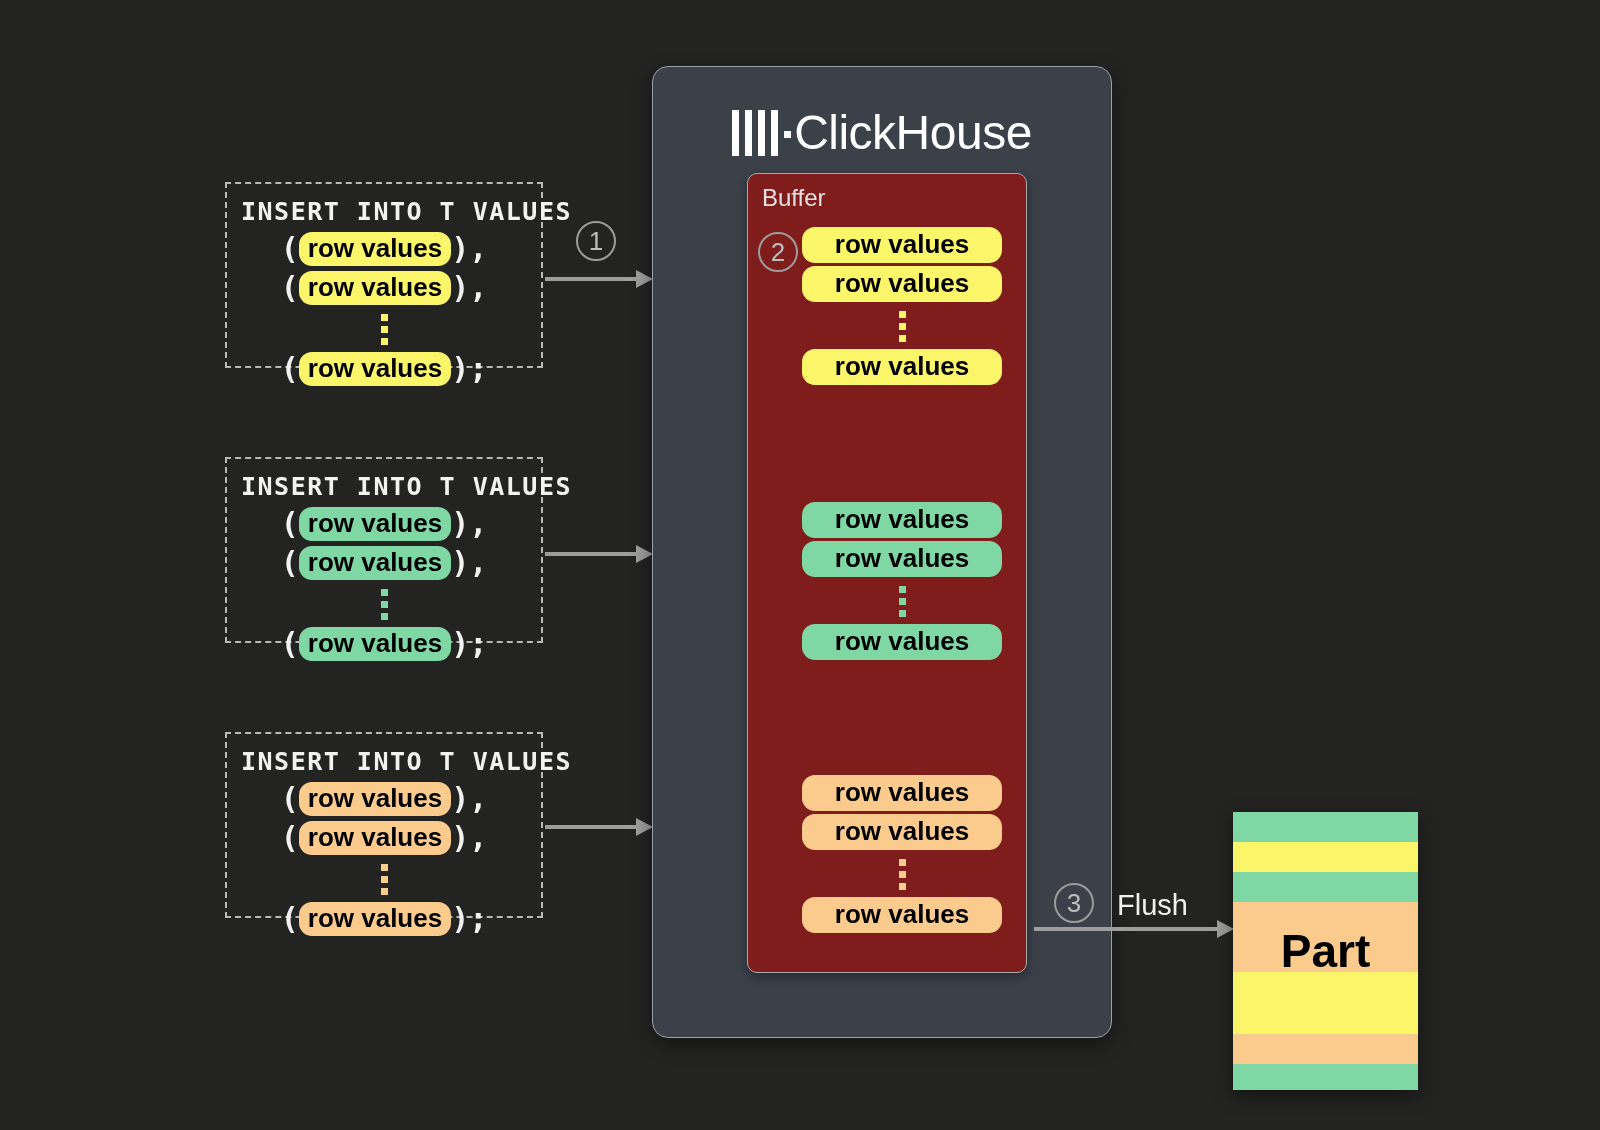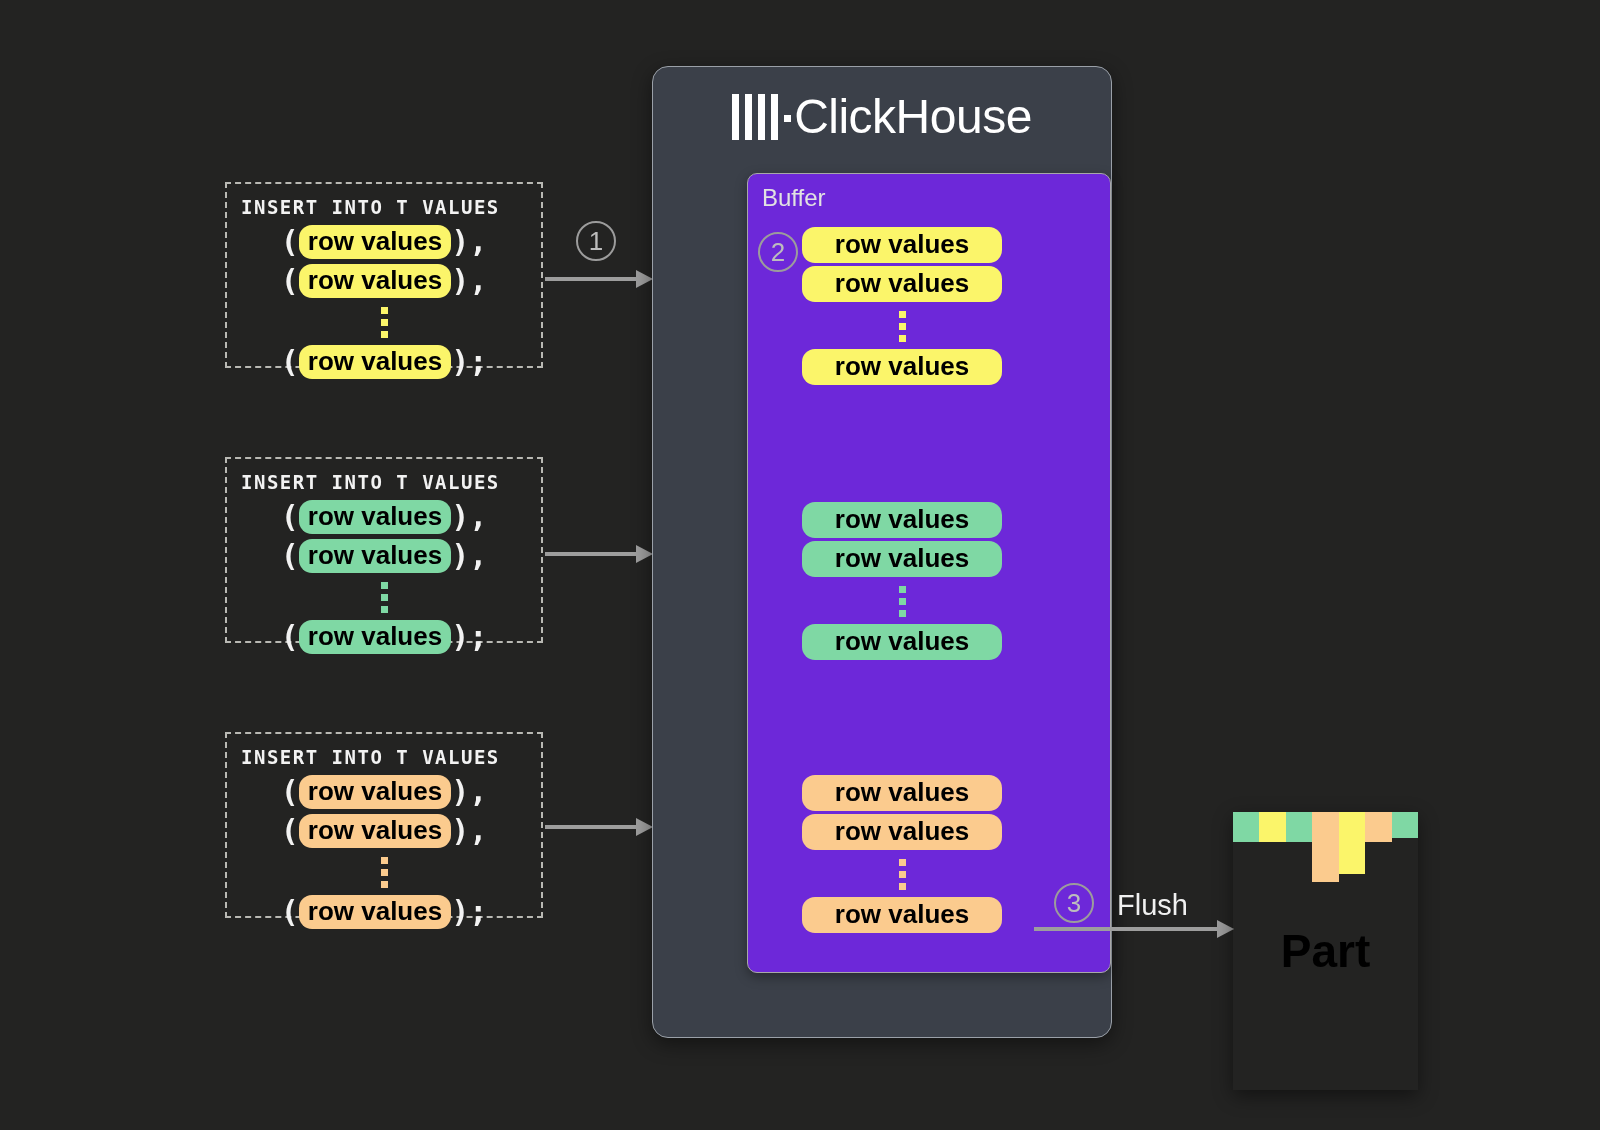--- a/index.html
+++ b/index.html
@@ -19,21 +19,21 @@
   .insert-box {
     position: absolute;
     border: 2px dashed #b9b9b4;
     box-sizing: border-box;
     padding: 12px 14px 14px 14px;
     background: transparent;
   }
   .insert-head {
     font-family: "DejaVu Sans Mono", "Liberation Mono", monospace;
     font-weight: bold;
-    font-size: 19px;
+    font-size: 25px;
     letter-spacing: 1.5px;
     color: #f2f2f2;
     white-space: pre;
     line-height: 1.25;
   }
   .insert-row {
     display: flex;
     align-items: center;
     justify-content: center;
     margin-top: 5px;
@@ -87,21 +87,21 @@
     border: 1px solid #9aa0a8;
     border-radius: 16px;
     box-sizing: border-box;
     box-shadow: 0 6px 20px rgba(0,0,0,0.45);
   }
   #ch-logo-row {
     display: flex;
     align-items: center;
     justify-content: center;
     gap: 3px;
-    margin-top: 26px;
+    margin-top: 42px;
   }
   .bars {
     display: flex;
     align-items: flex-end;
     gap: 6px;
     height: 46px;
   }
   .bars i {
     display: block;
     width: 7px;
@@ -119,23 +119,23 @@
     font-weight: 400;
     letter-spacing: -0.5px;
     line-height: 1;
   }
 
   
   #buffer-box {
     position: absolute;
     left: 94px;
     top: 106px;
-    width: 364px;
+    width: 280px;
     height: 800px;
-    background: #6d28d9;
+    background: #7f1d1d;
     border: 1px solid #a8a8a8;
     border-radius: 10px;
     box-sizing: border-box;
     box-shadow: 0 4px 12px rgba(0,0,0,0.35);
   }
   #buffer-label {
     position: absolute;
     left: 14px;
     top: 10px;
     color: #e2e2e2;
@@ -204,21 +204,21 @@
   }
 
   
   #part-block {
     position: absolute;
     left: 1233px;
     top: 812px;
     width: 185px;
     height: 278px;
     display: flex;
-    flex-direction: row;
+    flex-direction: column;
     box-shadow: 0 6px 18px rgba(0,0,0,0.45);
   }
   #part-block .stripe { width: 100%; }
   #part-label {
     position: absolute;
     left: 0;
     top: 0;
     width: 100%;
     height: 100%;
     display: flex;

